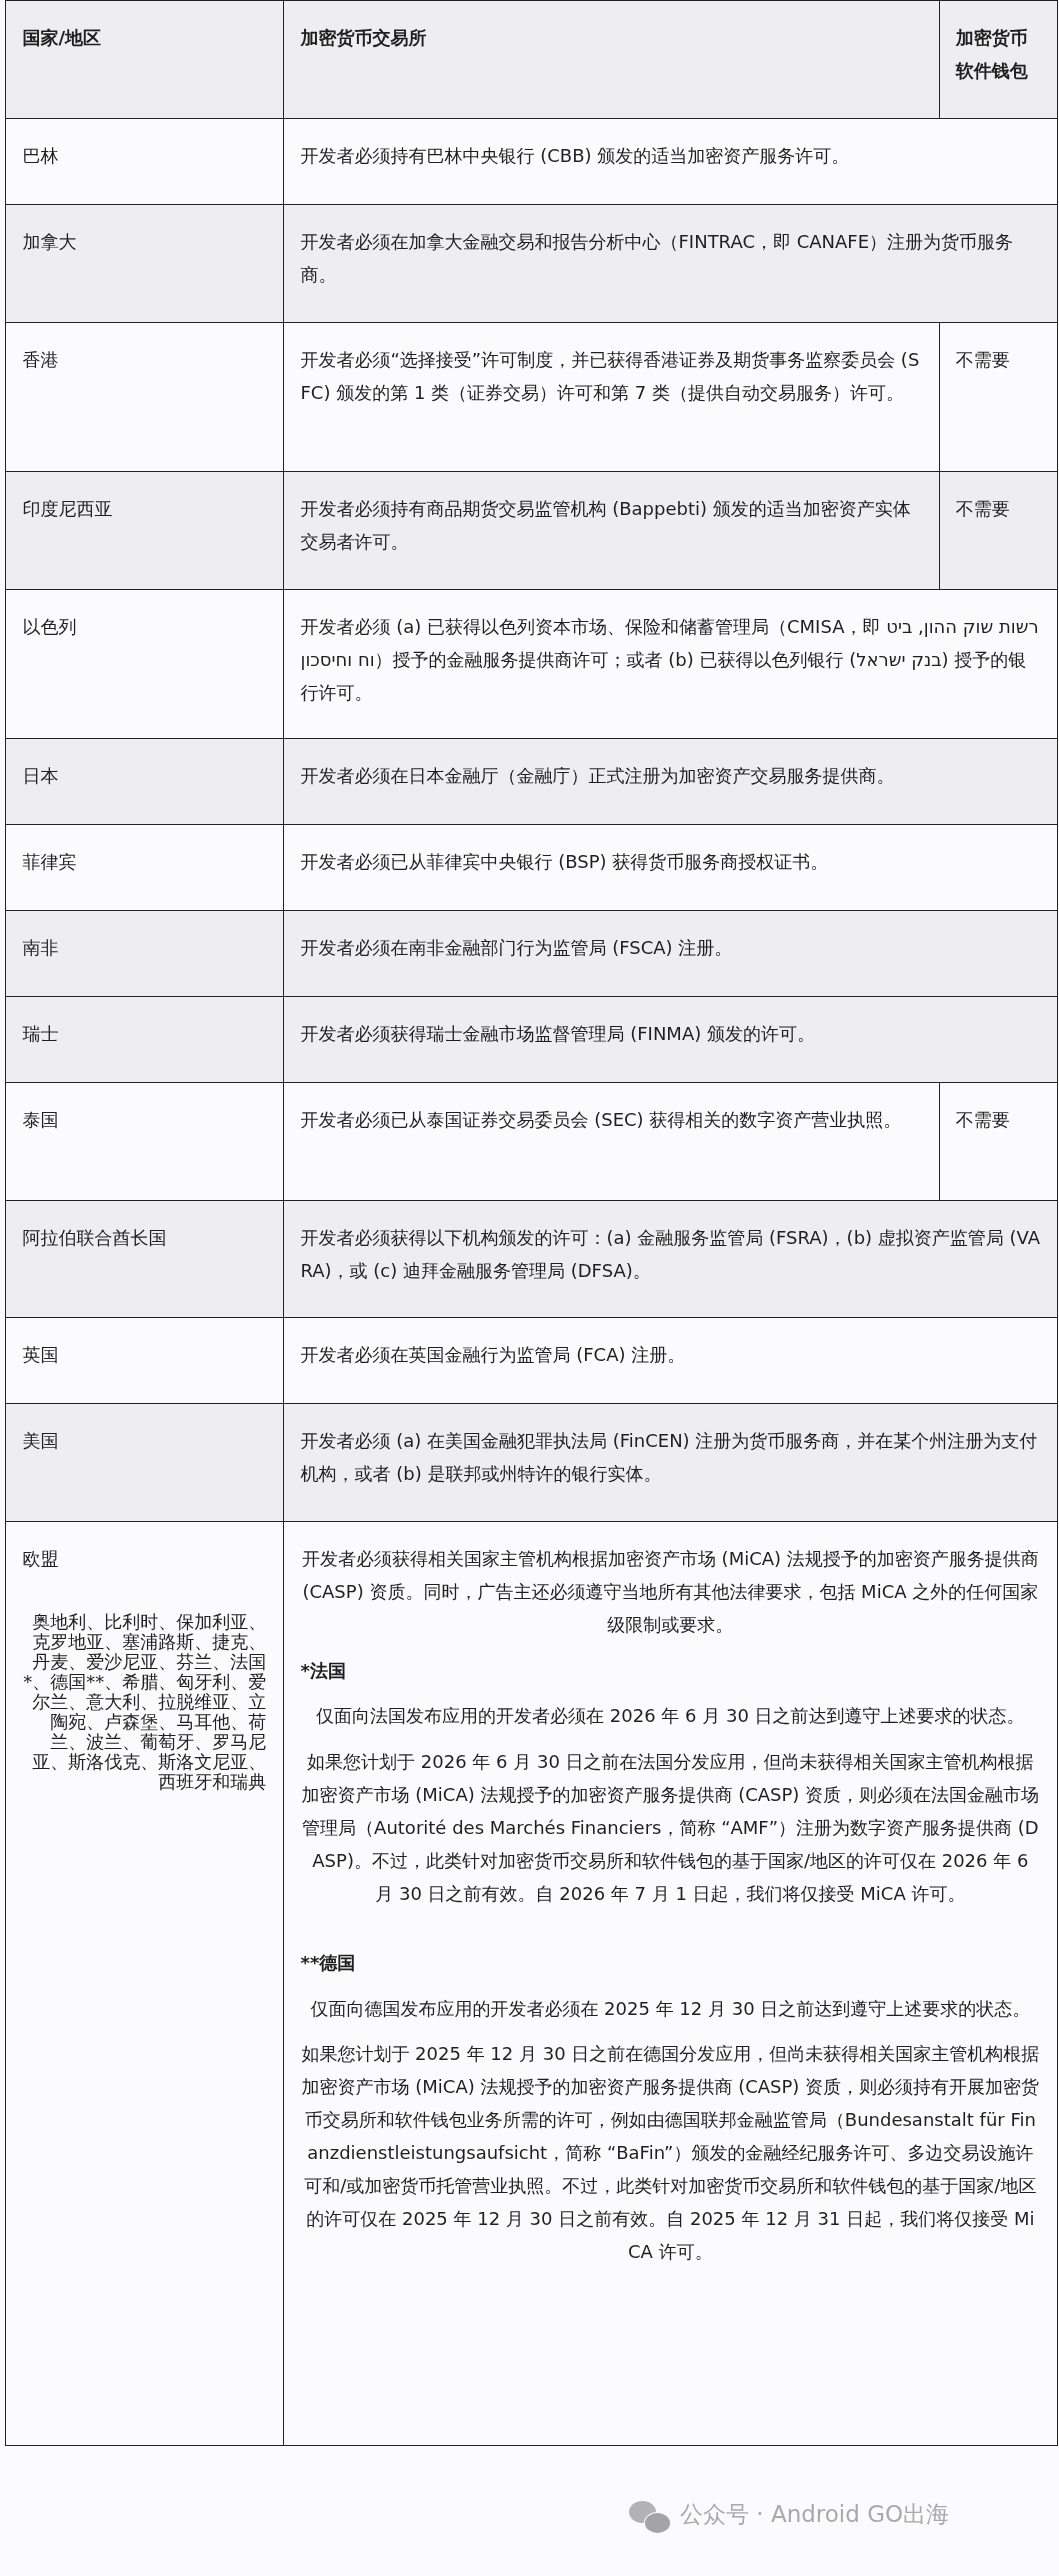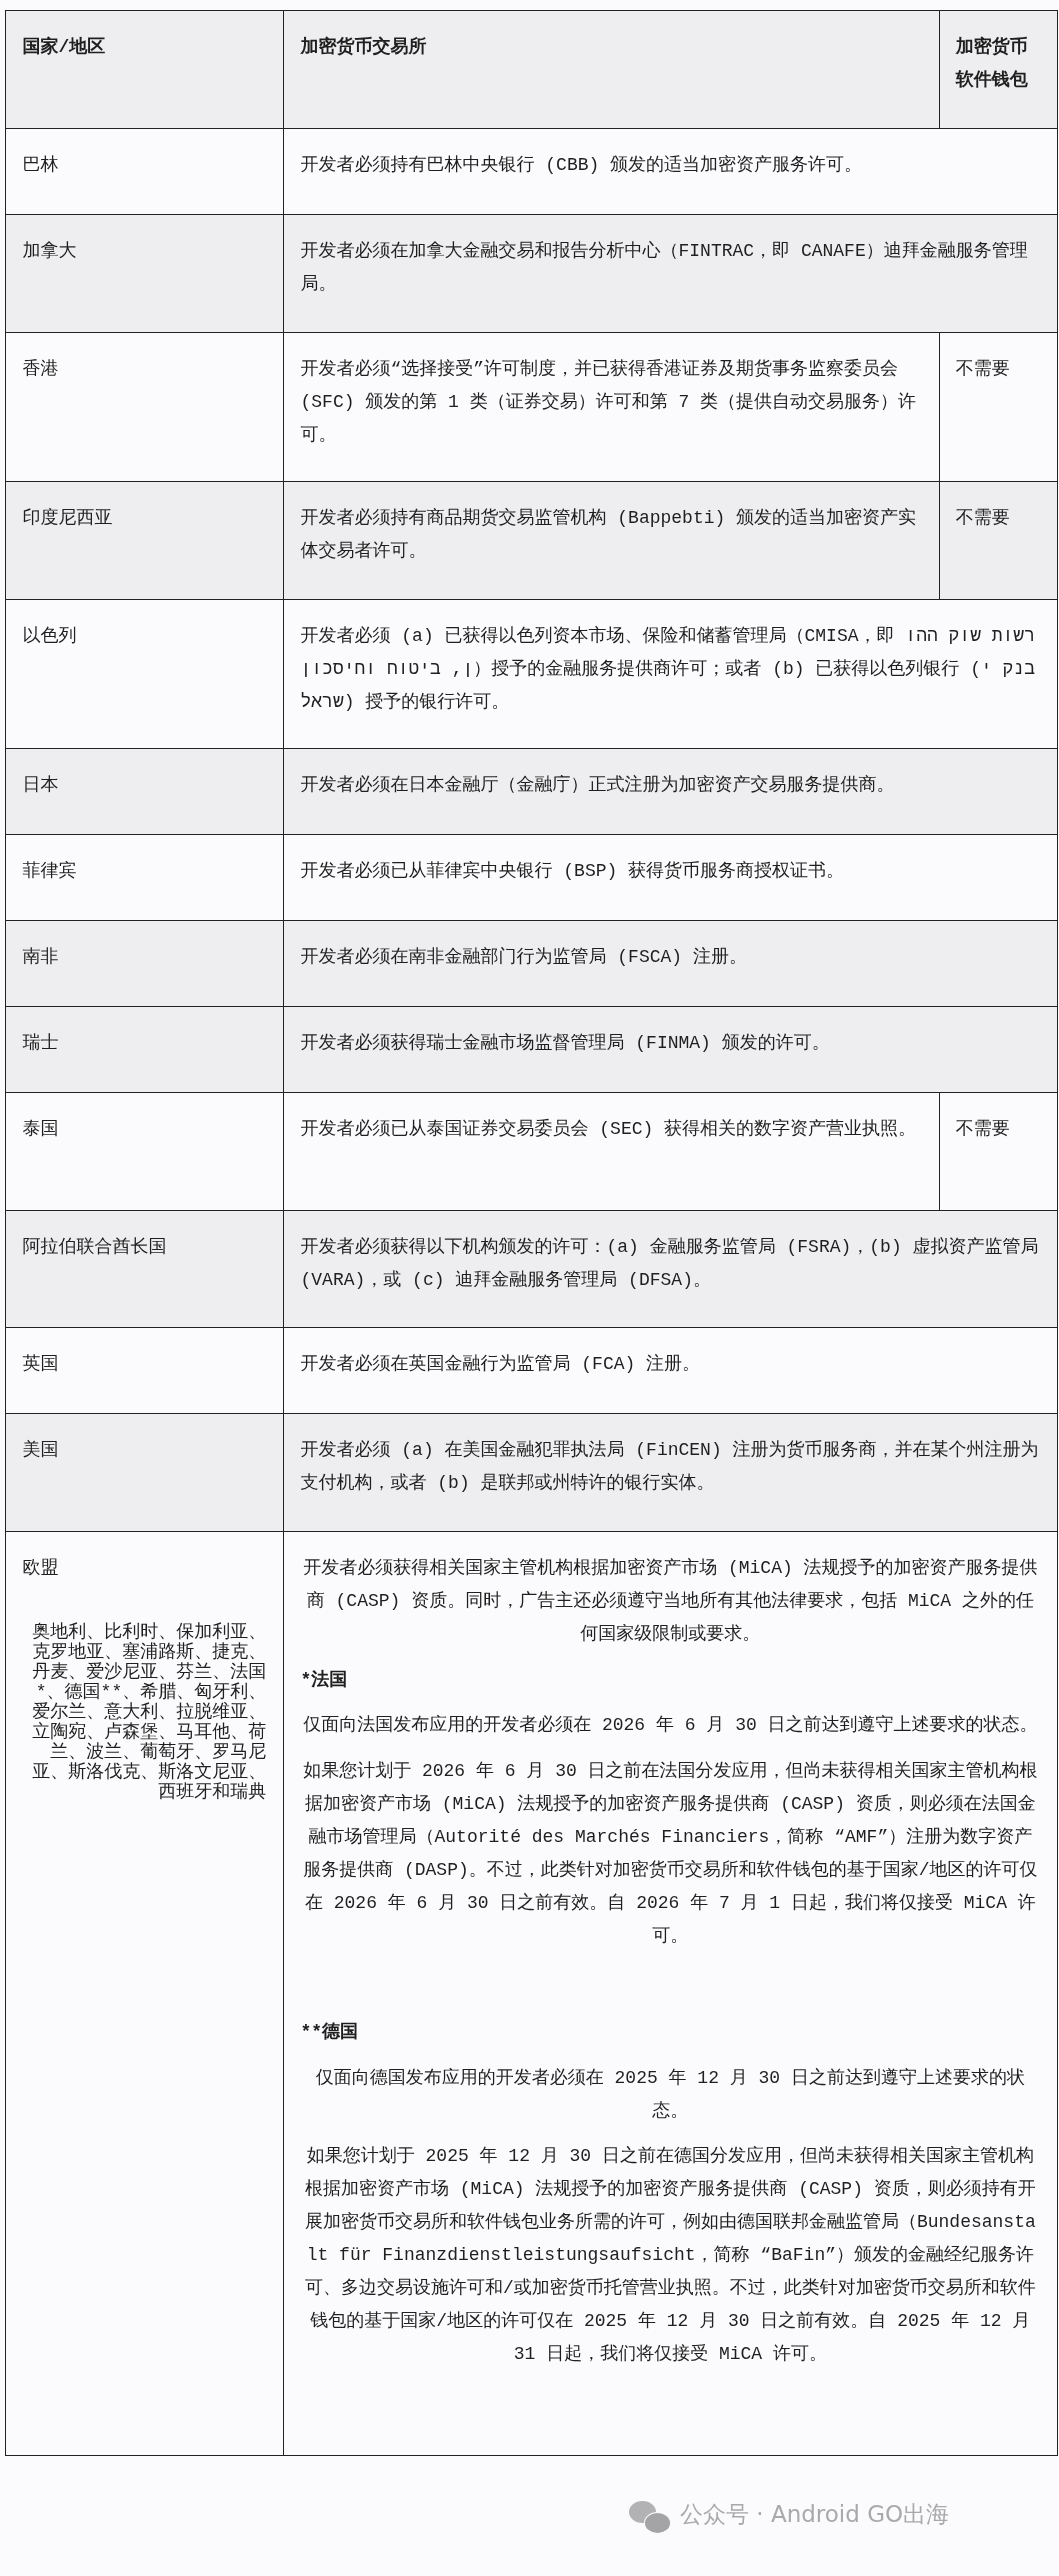--- a/index.html
+++ b/index.html
@@ -1,32 +1,32 @@
 <!DOCTYPE html>
 <html style="font-size:14.5px"><head>
 <meta charset="utf-8">
 <style>
   html, body { margin: 0; padding: 0; background: #fbfbfd; }
   body { width: 1060px; height: 2576px; position: relative; overflow: hidden;
          font-family: "DejaVu Sans", "Liberation Sans", sans-serif; color: #1f1f1f; }
-  .tbl { position: absolute; left: 4.5px; top: 10px; width: 1051px;
-         border-collapse: collapse; table-layout: fixed; font-family: Liberation Mono, monospace; }
+  .tbl { position: absolute; left: 4.5px; top: 0; width: 1051px;
+         border-collapse: collapse; table-layout: fixed; }
   .tbl td, .tbl th { border: 1.4px solid #222; vertical-align: top; text-align: left;
          padding: 20px 16.3px 9px 17px; font-size: 18px; line-height: 33px;
          box-sizing: border-box; word-break: break-all; overflow-wrap: anywhere; }
   .tbl th { font-weight: bold; background: #eeeef0; }
   .tbl tr.gray td { background: #eeeef0; }
   .tbl tr.white td { background: #fbfbfd; }
   .col1 { width: 278px; }
   .col2 { width: 656px; }
   .col3 { width: 118px; }
   .wallet { padding-left: 16.3px !important; }
   .para { margin: 0 0 12.7px 0; text-align: center; }
   .sub-h { font-weight: bold; margin: 12.7px 0 12.7px 0; }
-  .sub-h.gap { margin-top: 63px; }
+  .sub-h.gap { margin-top: 36px; }
   .eu-list { margin-top: 37px; line-height: 20px; text-align: right; }
   .hebrew { unicode-bidi: isolate; direction: rtl; }
   .watermark { position: absolute; left: 629px; top: 2499px; height: 36px;
          display: flex; align-items: flex-start; color: #a9a9ab; font-size: 23px;
          font-family: "DejaVu Sans", sans-serif; }
   .wm-icon { width: 42px; height: 36px; position: relative; margin-right: 9px; }
   .wm-icon .b1 { position: absolute; left: 0; top: 1.8px; width: 27px; height: 22px;
          background: #b2b2b4; border-radius: 50%; }
   .wm-icon .b2 { position: absolute; left: 14.5px; top: 12.7px; width: 25.4px; height: 20px;
          background: #a4a4a6; border-radius: 50%; border: 1.8px solid #fbfbfd; }
@@ -48,21 +48,21 @@
     <th class="wallet">加密货币软件钱包</th>
   </tr>
 
   <tr class="white" style="height:86px">
     <td>巴林</td>
     <td colspan="2">开发者必须持有巴林中央银行 (CBB) 颁发的适当加密资产服务许可。</td>
   </tr>
 
   <tr class="gray" style="height:118px">
     <td>加拿大</td>
-    <td colspan="2">开发者必须在加拿大金融交易和报告分析中心（FINTRAC，即 CANAFE）迪拜金融服务管理局。</td>
+    <td colspan="2">开发者必须在加拿大金融交易和报告分析中心（FINTRAC，即 CANAFE）注册为货币服务商。</td>
   </tr>
 
   <tr class="white" style="height:149px">
     <td>香港</td>
     <td>开发者必须“选择接受”许可制度，并已获得香港证券及期货事务监察委员会 (SFC) 颁发的第 1 类（证券交易）许可和第 7 类（提供自动交易服务）许可。</td>
     <td class="wallet">不需要</td>
   </tr>
 
   <tr class="gray" style="height:118px">
     <td>印度尼西亚</td>

